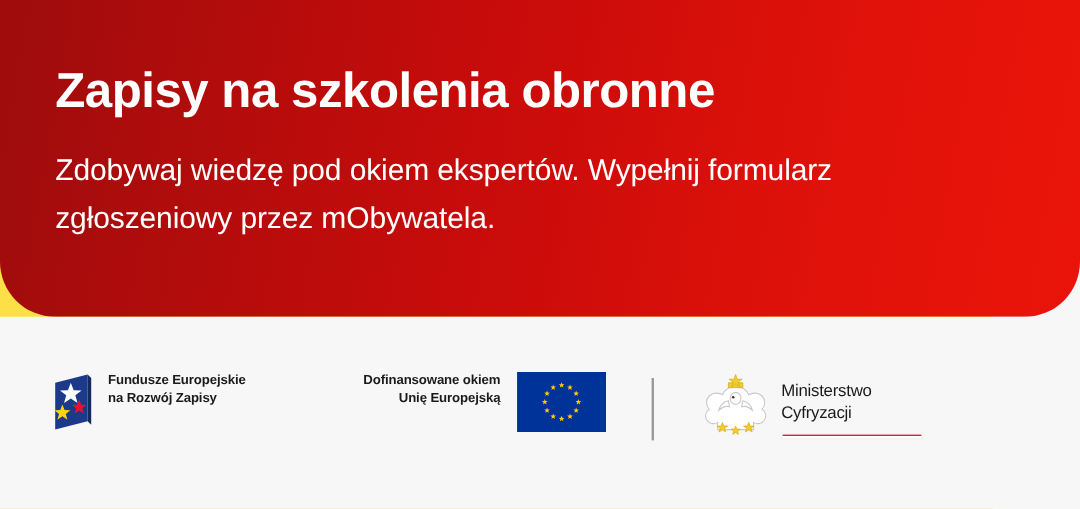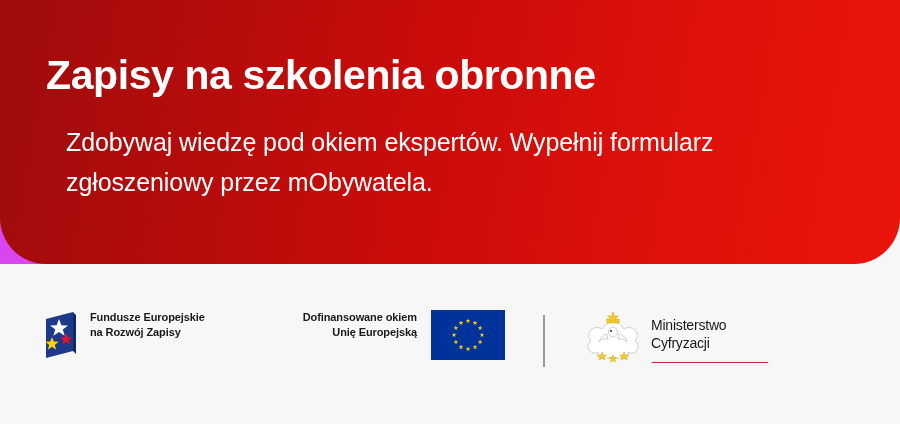--- a/index.html
+++ b/index.html
@@ -5,21 +5,21 @@
   * { margin:0; padding:0; box-sizing:border-box; }
   html, body {
     width:900px; height:424px;
     font-family:"Liberation Sans", sans-serif;
     background:#f7f7f7;
     overflow:hidden;
   }
   #page {
     position:relative;
     width:827px; height:424px;
-    background:#d946ef;
+    background:#fde047;
   }
 
   
   .hero {
     position:absolute;
     left:0; top:0;
     width:900px; height:264px;
     background:linear-gradient(100deg,#9e0c0c 0%,#b00c0c 18%,#cc0c0a 50%,#e0120a 76%,#ea1409 100%);
     border-radius:0 0 46px 46px;
     overflow:hidden;
@@ -39,21 +39,20 @@
     white-space:nowrap;
   }
   .hero-sub {
     margin-top:22px;
     color:#ffffff;
     font-size:25px;
     line-height:40px;
     font-weight:normal;
     letter-spacing:-0.1px;
     max-width:700px;
-    margin-left:20px;
   }
 
   
   .logo-strip {
     position:absolute;
     left:0; top:264px;
     width:900px; height:160px;
     background:#f7f7f7;
   }
   .logo-row {

